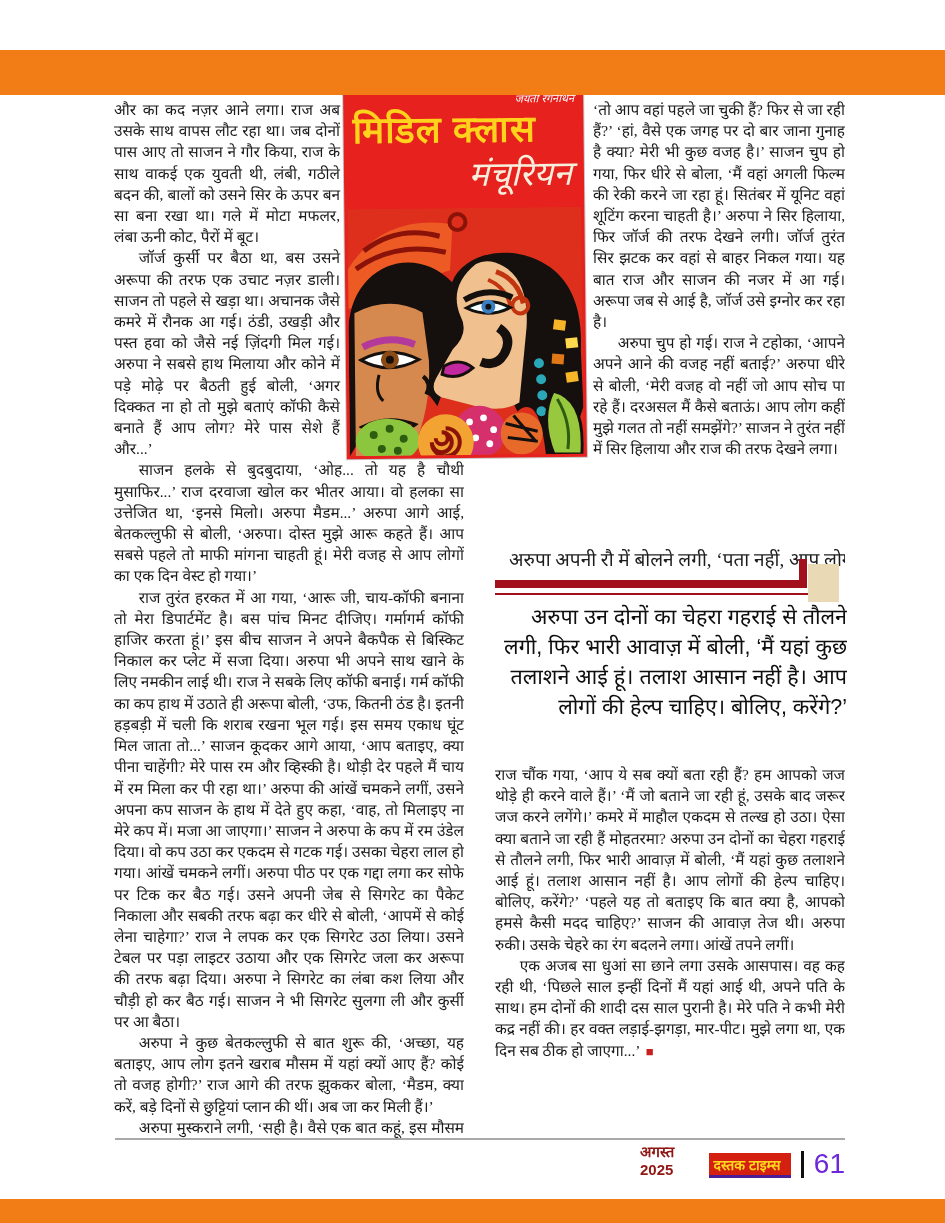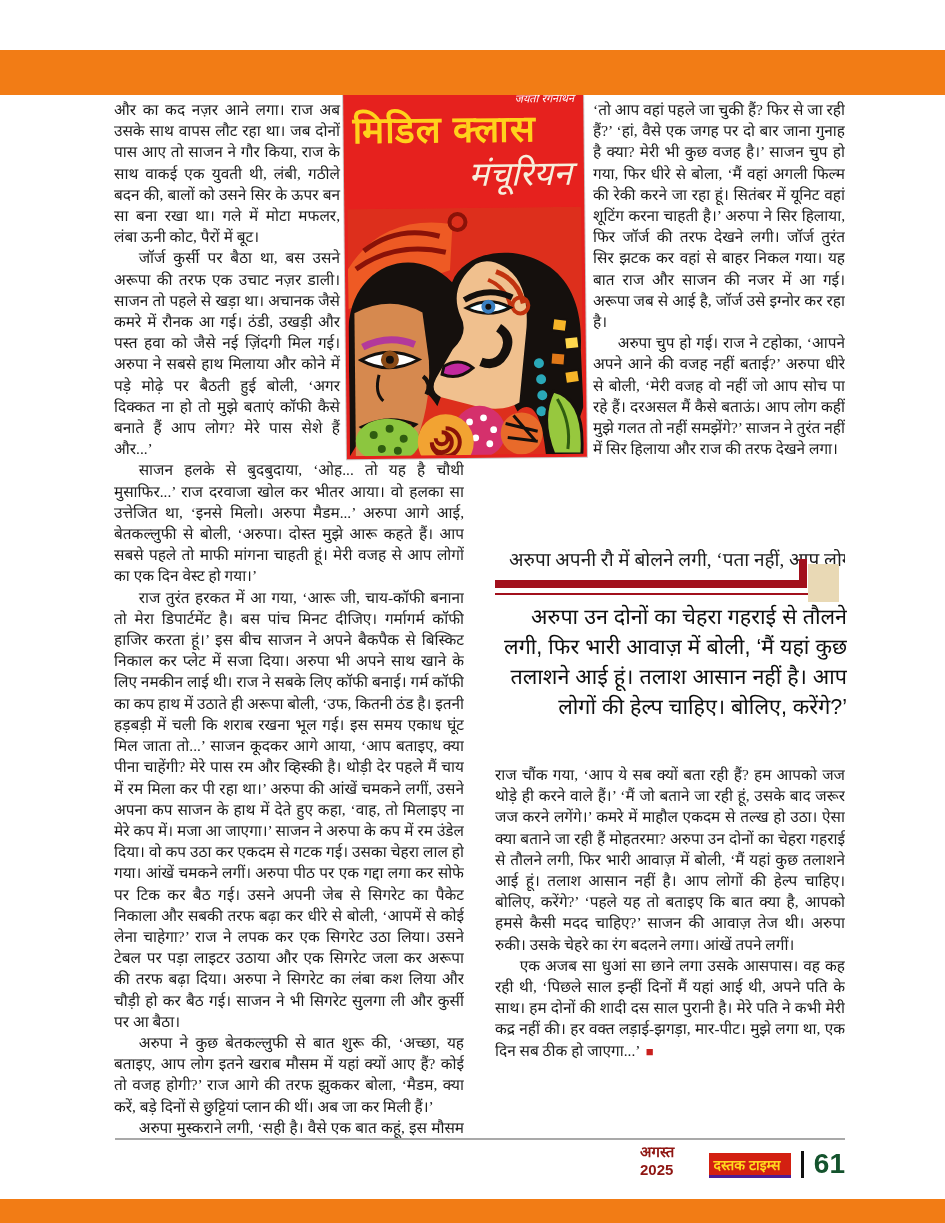--- a/index.html
+++ b/index.html
@@ -48,21 +48,21 @@
 
   
   #footer-rule { position:absolute; left:115px; top:1138px; width:730px; height:2px; background:#a9a9a9; }
   #footer { position:absolute; top:1144px; left:640px; width:205px; height:34px;
     display:flex; align-items:flex-end; justify-content:flex-end; gap:10px;
     font-family:"Liberation Sans","DejaVu Sans",sans-serif; }
   .issue-month { font-weight:bold; font-size:15px; color:#8f1612; }
   .logo-badge { background:#d32011; color:#ffd91e; font-weight:bold; font-size:14px;
     padding:2px 10px 1px 4px; border-bottom:3px solid #4c1d95; white-space:nowrap; }
   .footer-divider { width:4px; height:27px; background:#101010; }
-  .page-number { font-weight:bold; font-size:28px; color:#14532d; line-height:1; }
+  .page-number { font-weight:normal; font-size:28px; color:#6d28d9; line-height:1; }
 </style>
 </head>
 <body>
 
 <div id="top-bar" class="accent-bar"></div>
 <div id="bottom-bar" class="accent-bar"></div>
 
 <div id="left-col" class="story-text">
   <div class="wrap-spacer"></div>
 <p class="para">और का कद नज़र आने लगा। राज अब उसके साथ वापस लौट रहा था। जब दोनों पास आए तो साजन ने गौर किया, राज के साथ वाकई एक युवती थी, लंबी, गठीले बदन की, बालों को उसने सिर के ऊपर बन सा बना रखा था। गले में मोटा मफलर, लंबा ऊनी कोट, पैरों में बूट।</p>

